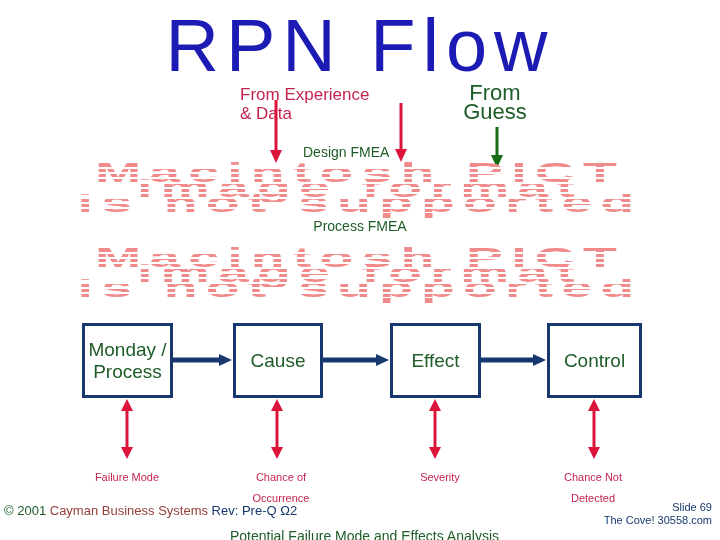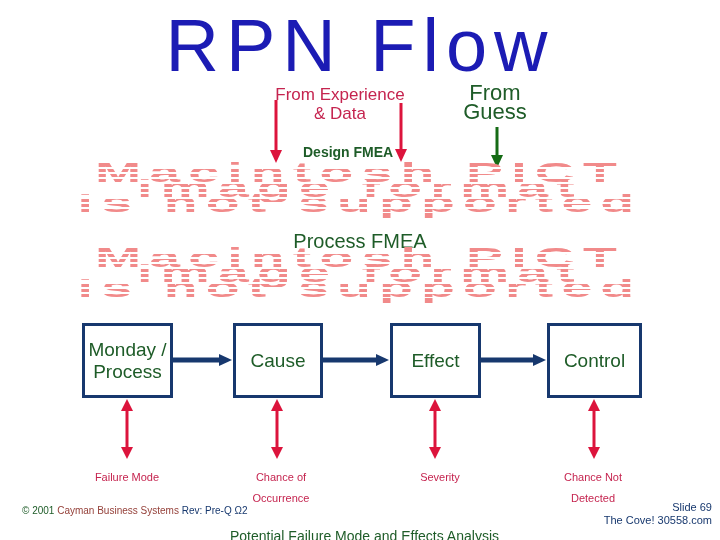--- a/index.html
+++ b/index.html
@@ -13,33 +13,33 @@
 
   
   .title{
     top:6px;left:0;width:720px;text-align:center;
     font-size:74px;line-height:80px;letter-spacing:7px;
     color:var(--blue);
   }
 
   
   .from-exp{
-    top:85px;left:240px;width:200px;text-align:center;
+    top:85px;left:240px;width:200px;
     font-size:17px;line-height:19px;color:var(--crimson);
   }
   .from-guess{
     top:83px;left:445px;width:100px;text-align:center;
     font-size:22px;line-height:19px;color:var(--green);
   }
   .design-fmea{
-    top:144px;left:303px;font-size:14px;color:var(--green);font-weight:bold;
+    top:144px;left:303px;font-size:14px;color:var(--green);
   }
   .process-fmea{
-    top:230px;left:0;width:720px;text-align:center;
-    font-size:20px;color:var(--green);
+    top:218px;left:0;width:720px;text-align:center;
+    font-size:14px;color:var(--green);
   }
 
   
   .pict{left:0;width:720px;text-align:center;}
   .pict-line{
     font-weight:bold;font-size:27px;line-height:15px;
     letter-spacing:4px;white-space:nowrap;
     color:var(--salmon);
     transform:scaleX(2.05);transform-origin:50% 50%;
   }
@@ -85,21 +85,21 @@
     top:467px;width:150px;text-align:center;
     font-size:11px;line-height:21px;color:var(--crimson);
   }
   .blabel1{left:52px;}
   .blabel2{left:206px;}
   .blabel3{left:365px;}
   .blabel4{left:518px;}
 
   
   .footer-left{
-    top:504px;left:22px;font-size:10px;line-height:14px;
+    top:504px;left:4px;font-size:13px;line-height:14px;
   }
   .f-green{color:var(--green);}
   .f-maroon{color:var(--maroon);}
   .f-navy{color:var(--navy);}
   .footer-center{
     top:528px;left:230px;font-size:14px;color:var(--green);
   }
   .footer-right{
     top:501px;right:8px;text-align:right;
     font-size:11px;line-height:13px;color:var(--navy);

